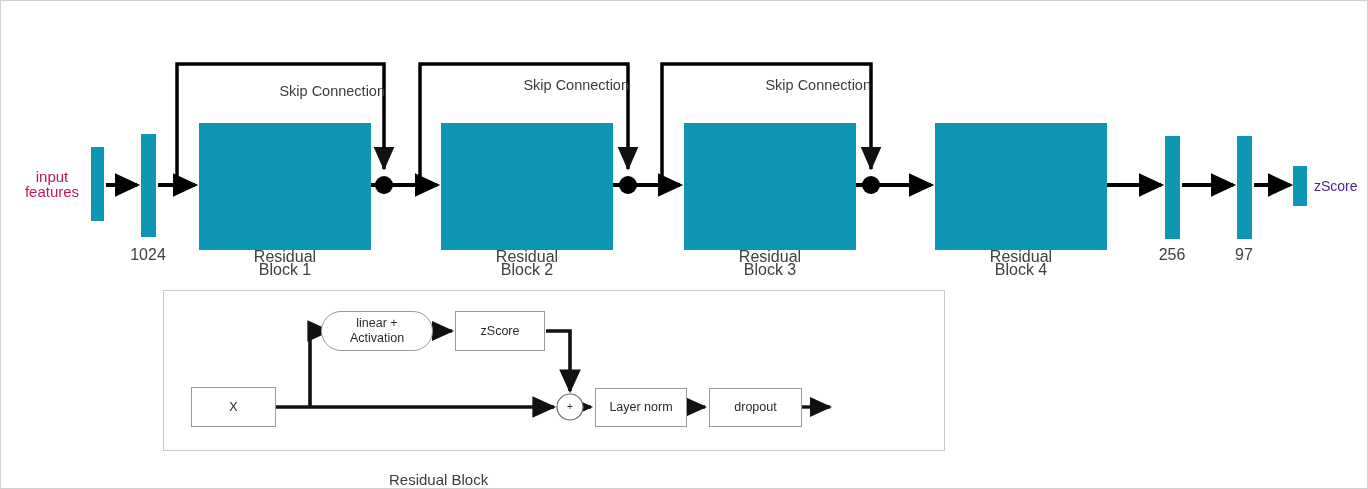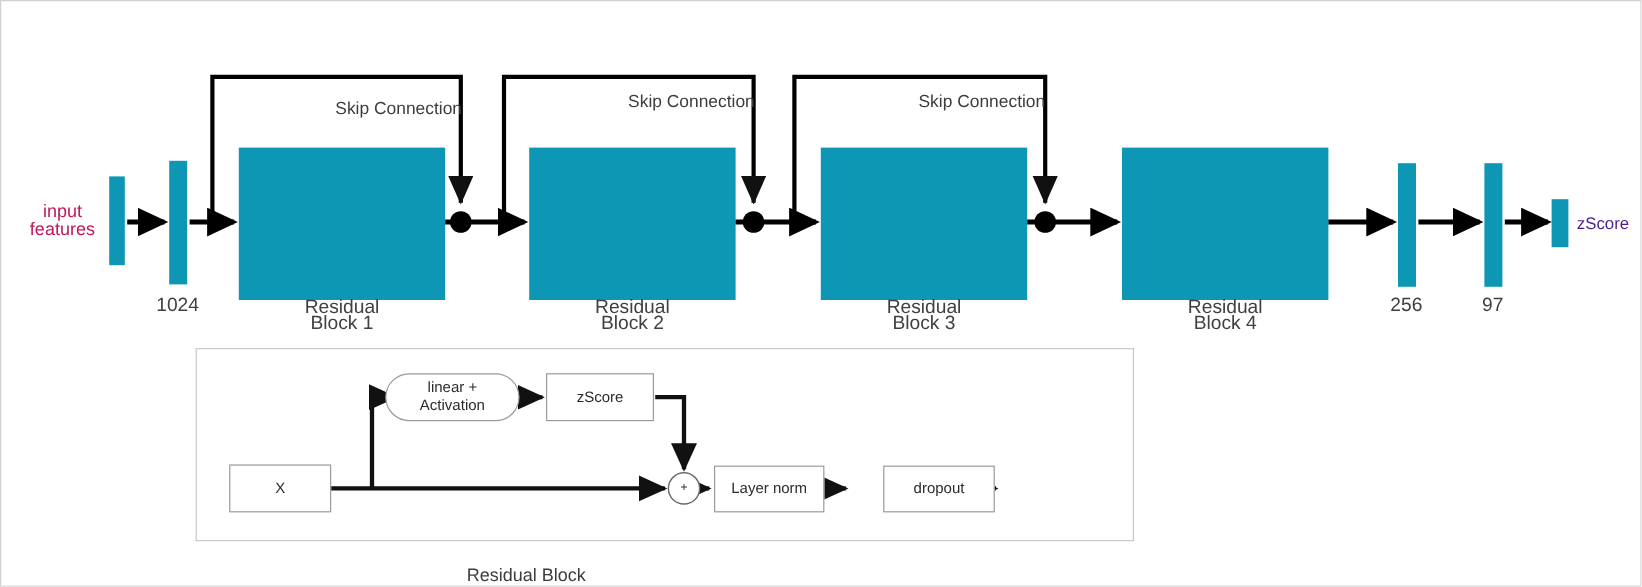--- a/index.html
+++ b/index.html
@@ -235,18 +235,18 @@
 
   <div class="dbox" style="left:320px; top:310px; width:112px; height:40px;border-radius:20px;">linear +
 Activation</div>
 
   <div class="dbox" style="left:454px; top:310px; width:90px; height:40px;">zScore</div>
 
   <div class="plus-glyph" style="left:562px; top:400px;">+</div>
 
   <div class="dbox" style="left:594px; top:387px; width:92px; height:39px;">Layer norm</div>
 
-  <div class="dbox" style="left:708px; top:387px; width:93px; height:39px;margin-left:27px;">dropout</div>
+  <div class="dbox" style="left:708px; top:387px; width:93px; height:39px;">dropout</div>
 
 
   <div id="residual-block-caption">Residual Block</div>
 
 </div>
 
 </body></html>

